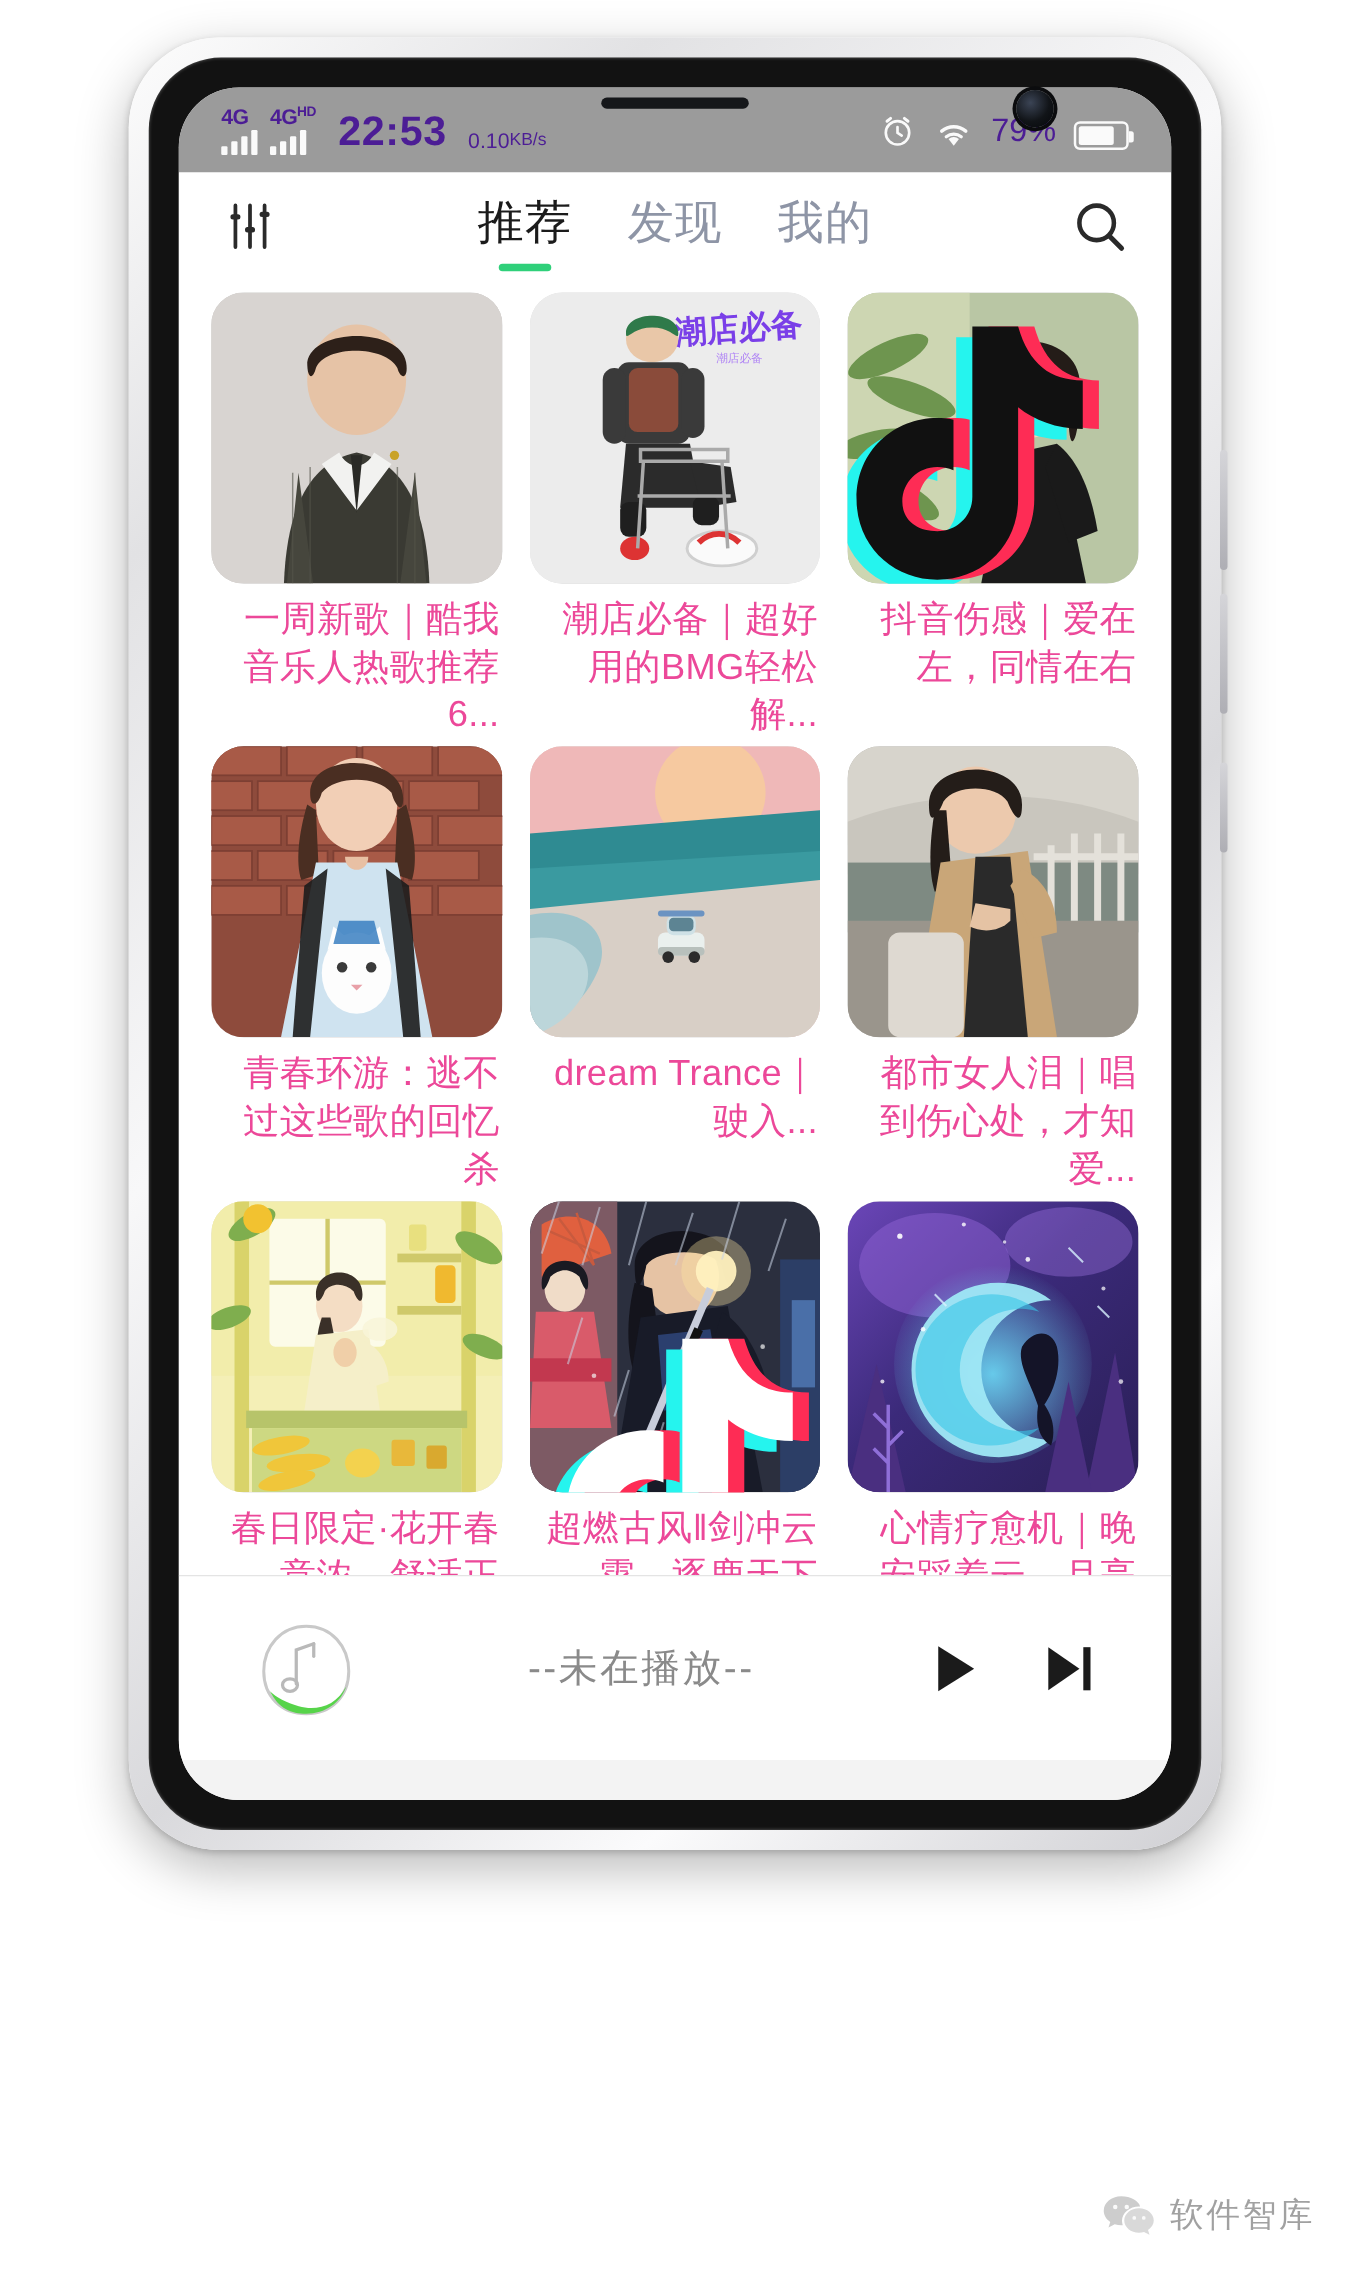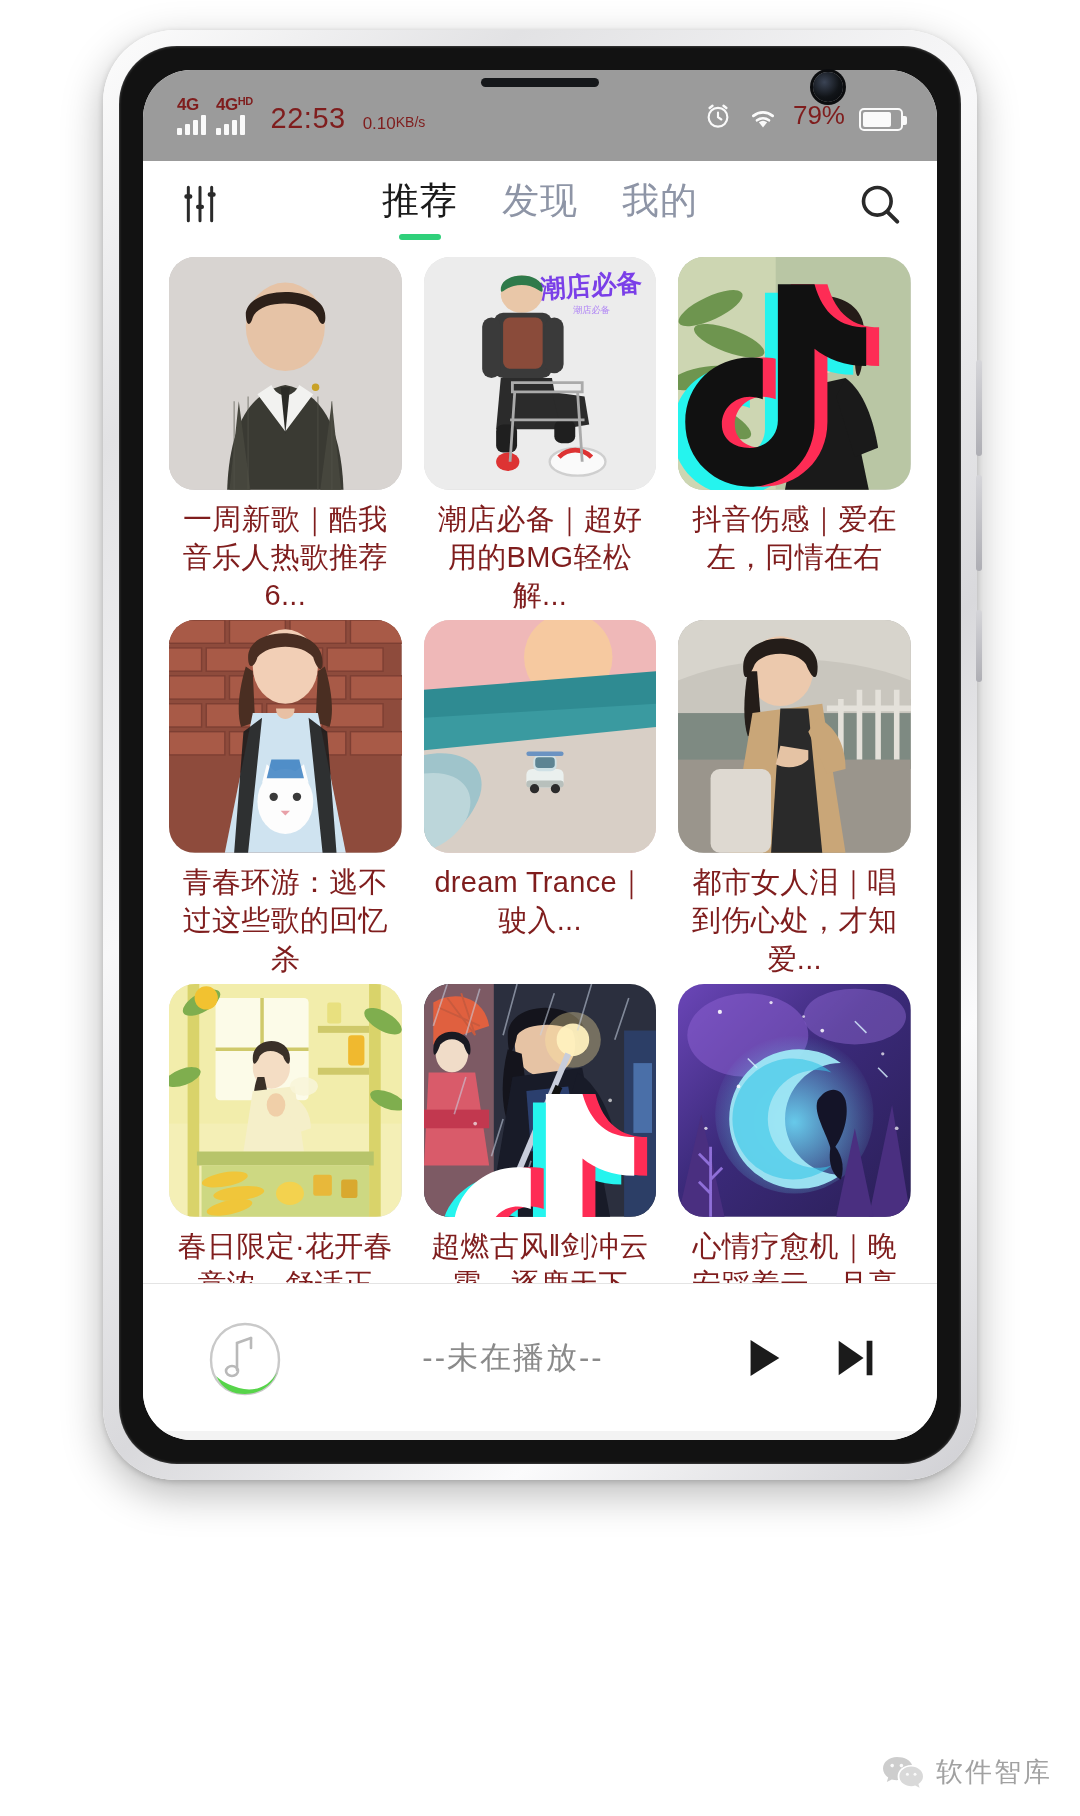--- a/index.html
+++ b/index.html
@@ -59,37 +59,37 @@
     border-radius: 3px;
     background: linear-gradient(180deg,#d5d5d9,#aeaeb4);
   }
   .btn-vol-up { top: 330px; height: 96px; }
   .btn-vol-dn { top: 445px; height: 96px; }
   .btn-power  { top: 580px; height: 72px; }
 
   
   .status-bar {
     position: relative;
-    height: 91px;
+    height: 68px;
     background: #9b9b9b;
     display: flex; align-items: center;
     padding: 0 34px;
-    color: #7f1d1d;
+    color: #4c1d95;
   }
   .sb-left { display: flex; align-items: flex-end; gap: 10px; }
   .sig-group { display: flex; flex-direction: column; align-items: flex-start; line-height: 1; }
   .sig-label { font-size: 17px; font-weight: bold; letter-spacing: -0.5px; margin-bottom: 2px; }
   .sig-label sup { font-size: 11px; vertical-align: top; }
   .bars { display: flex; align-items: flex-end; gap: 3px; height: 20px; }
   .bars i { display: block; width: 5px; background: #fafafa; border-radius: 1px; }
   .bars i:nth-child(1) { height: 7px; }
   .bars i:nth-child(2) { height: 11px; }
   .bars i:nth-child(3) { height: 15px; }
   .bars i:nth-child(4) { height: 20px; }
-  .sb-clock { font-size: 29px; font-weight: 400; letter-spacing: 0.5px; margin-left: 8px; }
+  .sb-clock { font-size: 33px; font-weight: 700; letter-spacing: 0.5px; margin-left: 8px; }
   .sb-netspeed { display: flex; line-height: 1.05; margin-left: 7px; padding-bottom: 2px; }
   .sb-netspeed .n1 { font-size: 17px; }
   .sb-netspeed .n2 { font-size: 14px; }
   .sb-right { margin-left: auto; display: flex; align-items: flex-end; gap: 14px; }
   .sb-pct { font-size: 26px; }
   .batt {
     width: 44px; height: 23px;
     border: 2.5px solid #fafafa; border-radius: 5px;
     position: relative; padding: 2px;
   }
@@ -153,22 +153,22 @@
     border-radius: 26px;
     overflow: hidden;
     position: relative;
     background: #ddd;
   }
   .thumb svg { display: block; width: 100%; height: 100%; }
   .card-title {
     margin-top: 10px;
     font-size: 29px;
     line-height: 1.32;
-    color: #7f1d1d;
-    text-align: center;
+    color: #ec4899;
+    text-align: right;
     letter-spacing: 0.3px;
     word-break: break-all;
     padding: 0 2px;
   }
   .badge-tiktok {
     position: absolute; right: 10px; top: 10px;
     width: 48px; height: 54px;
   }
   .badge-tiktok-mid {
     position: absolute; left: 12px; top: 50%;

